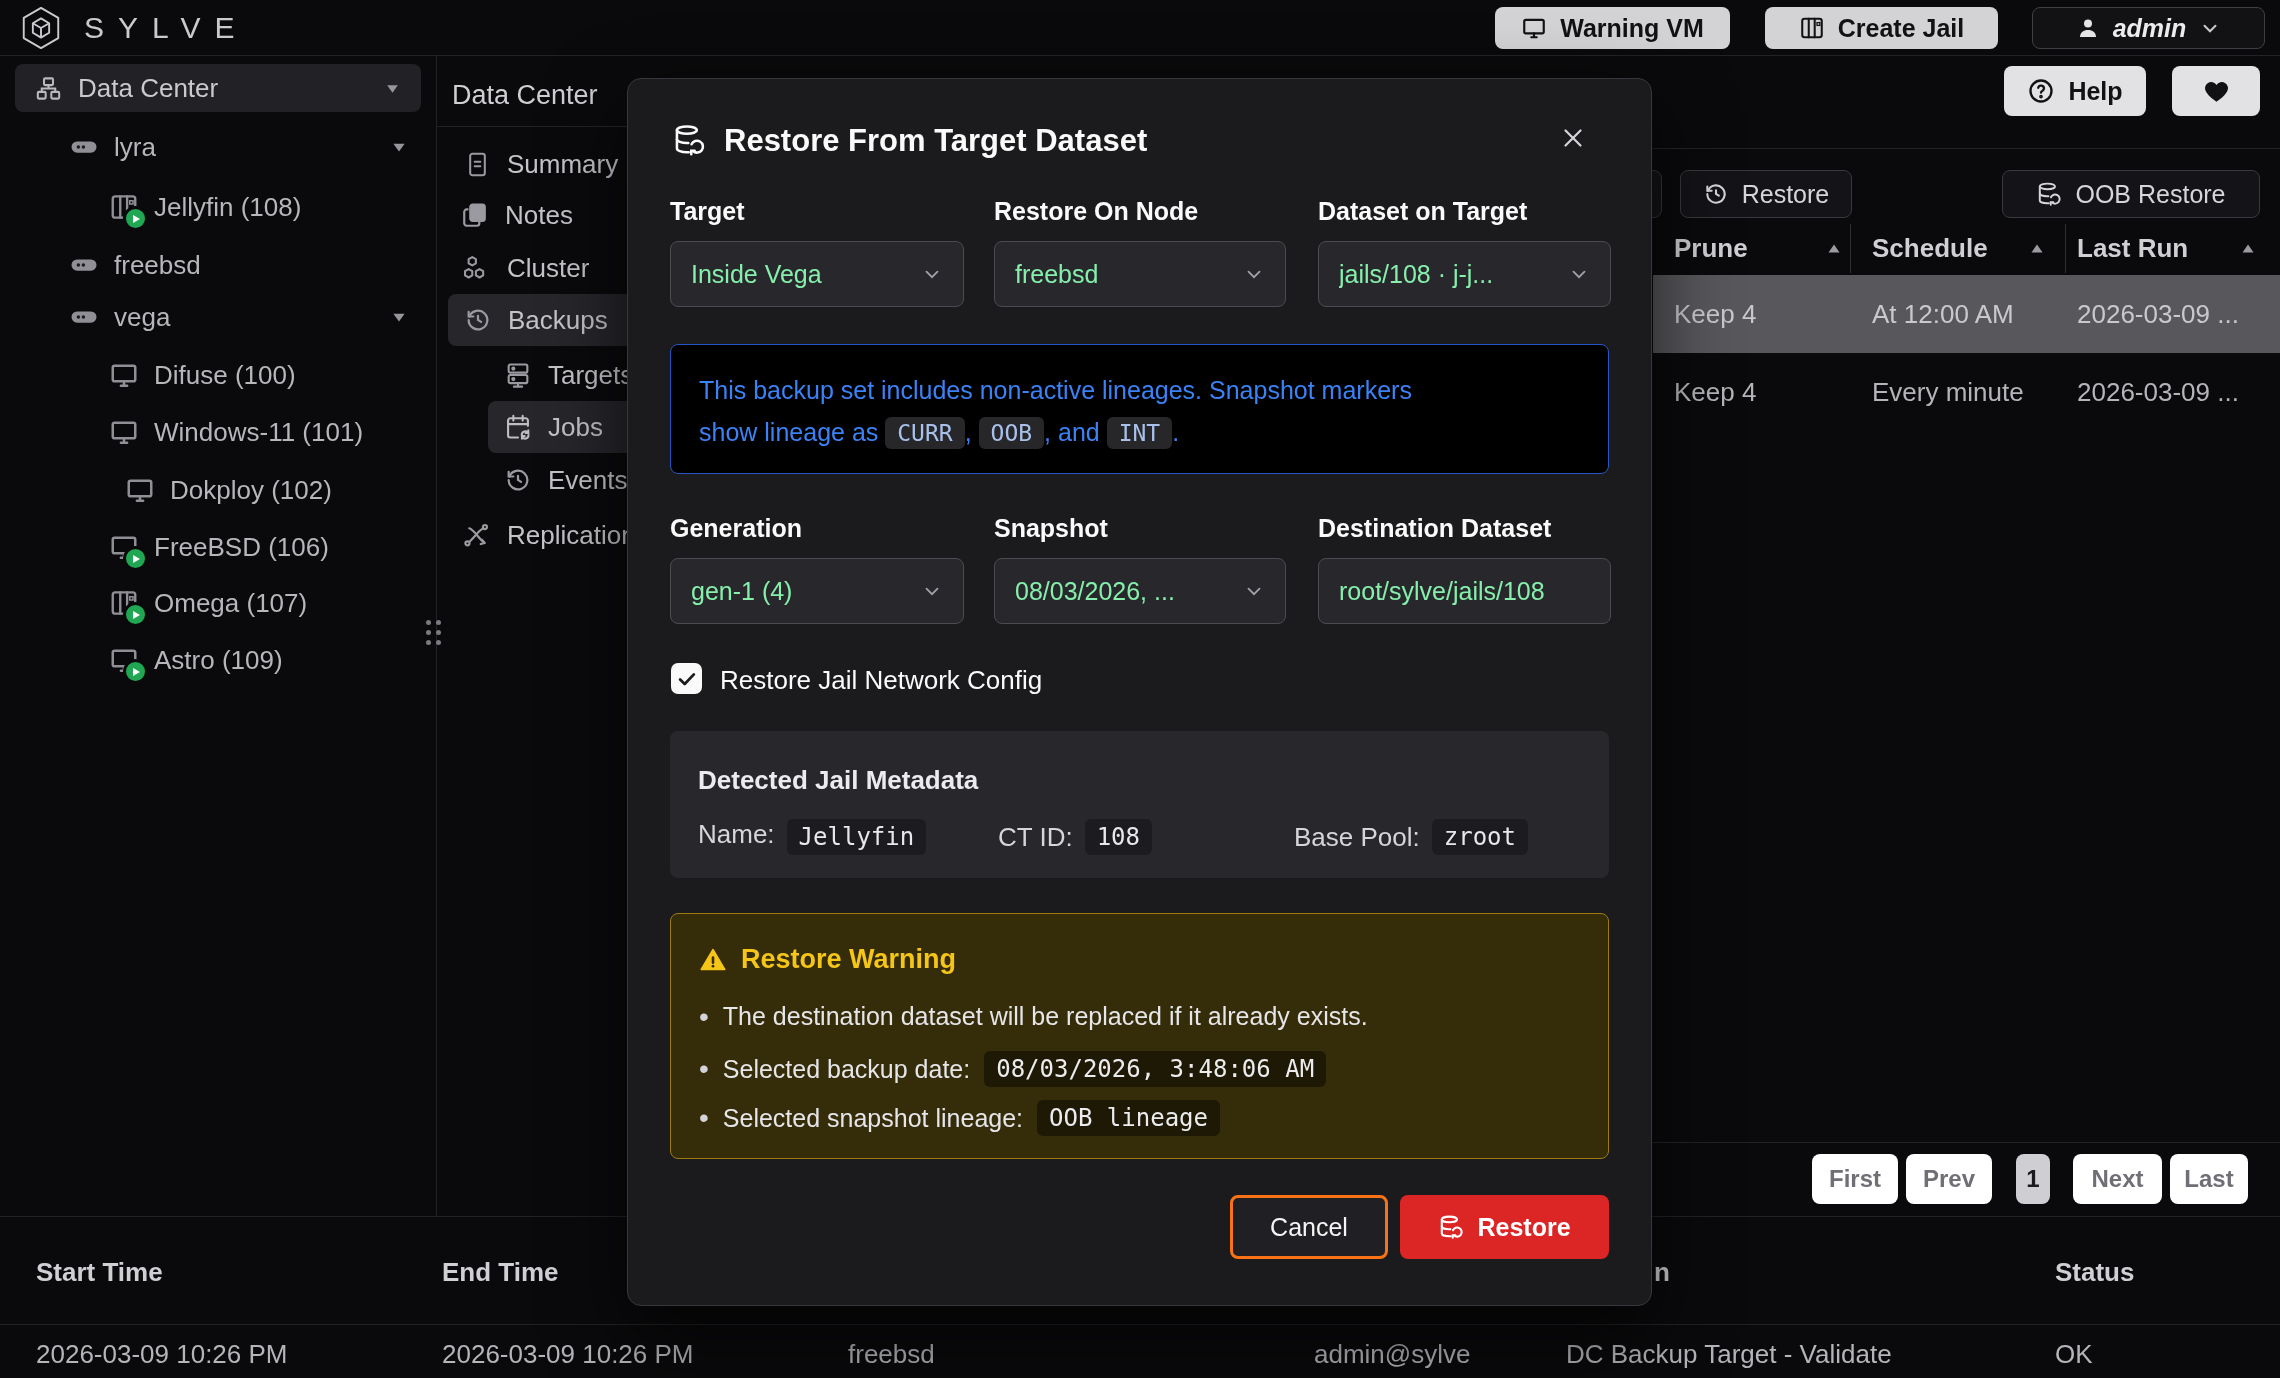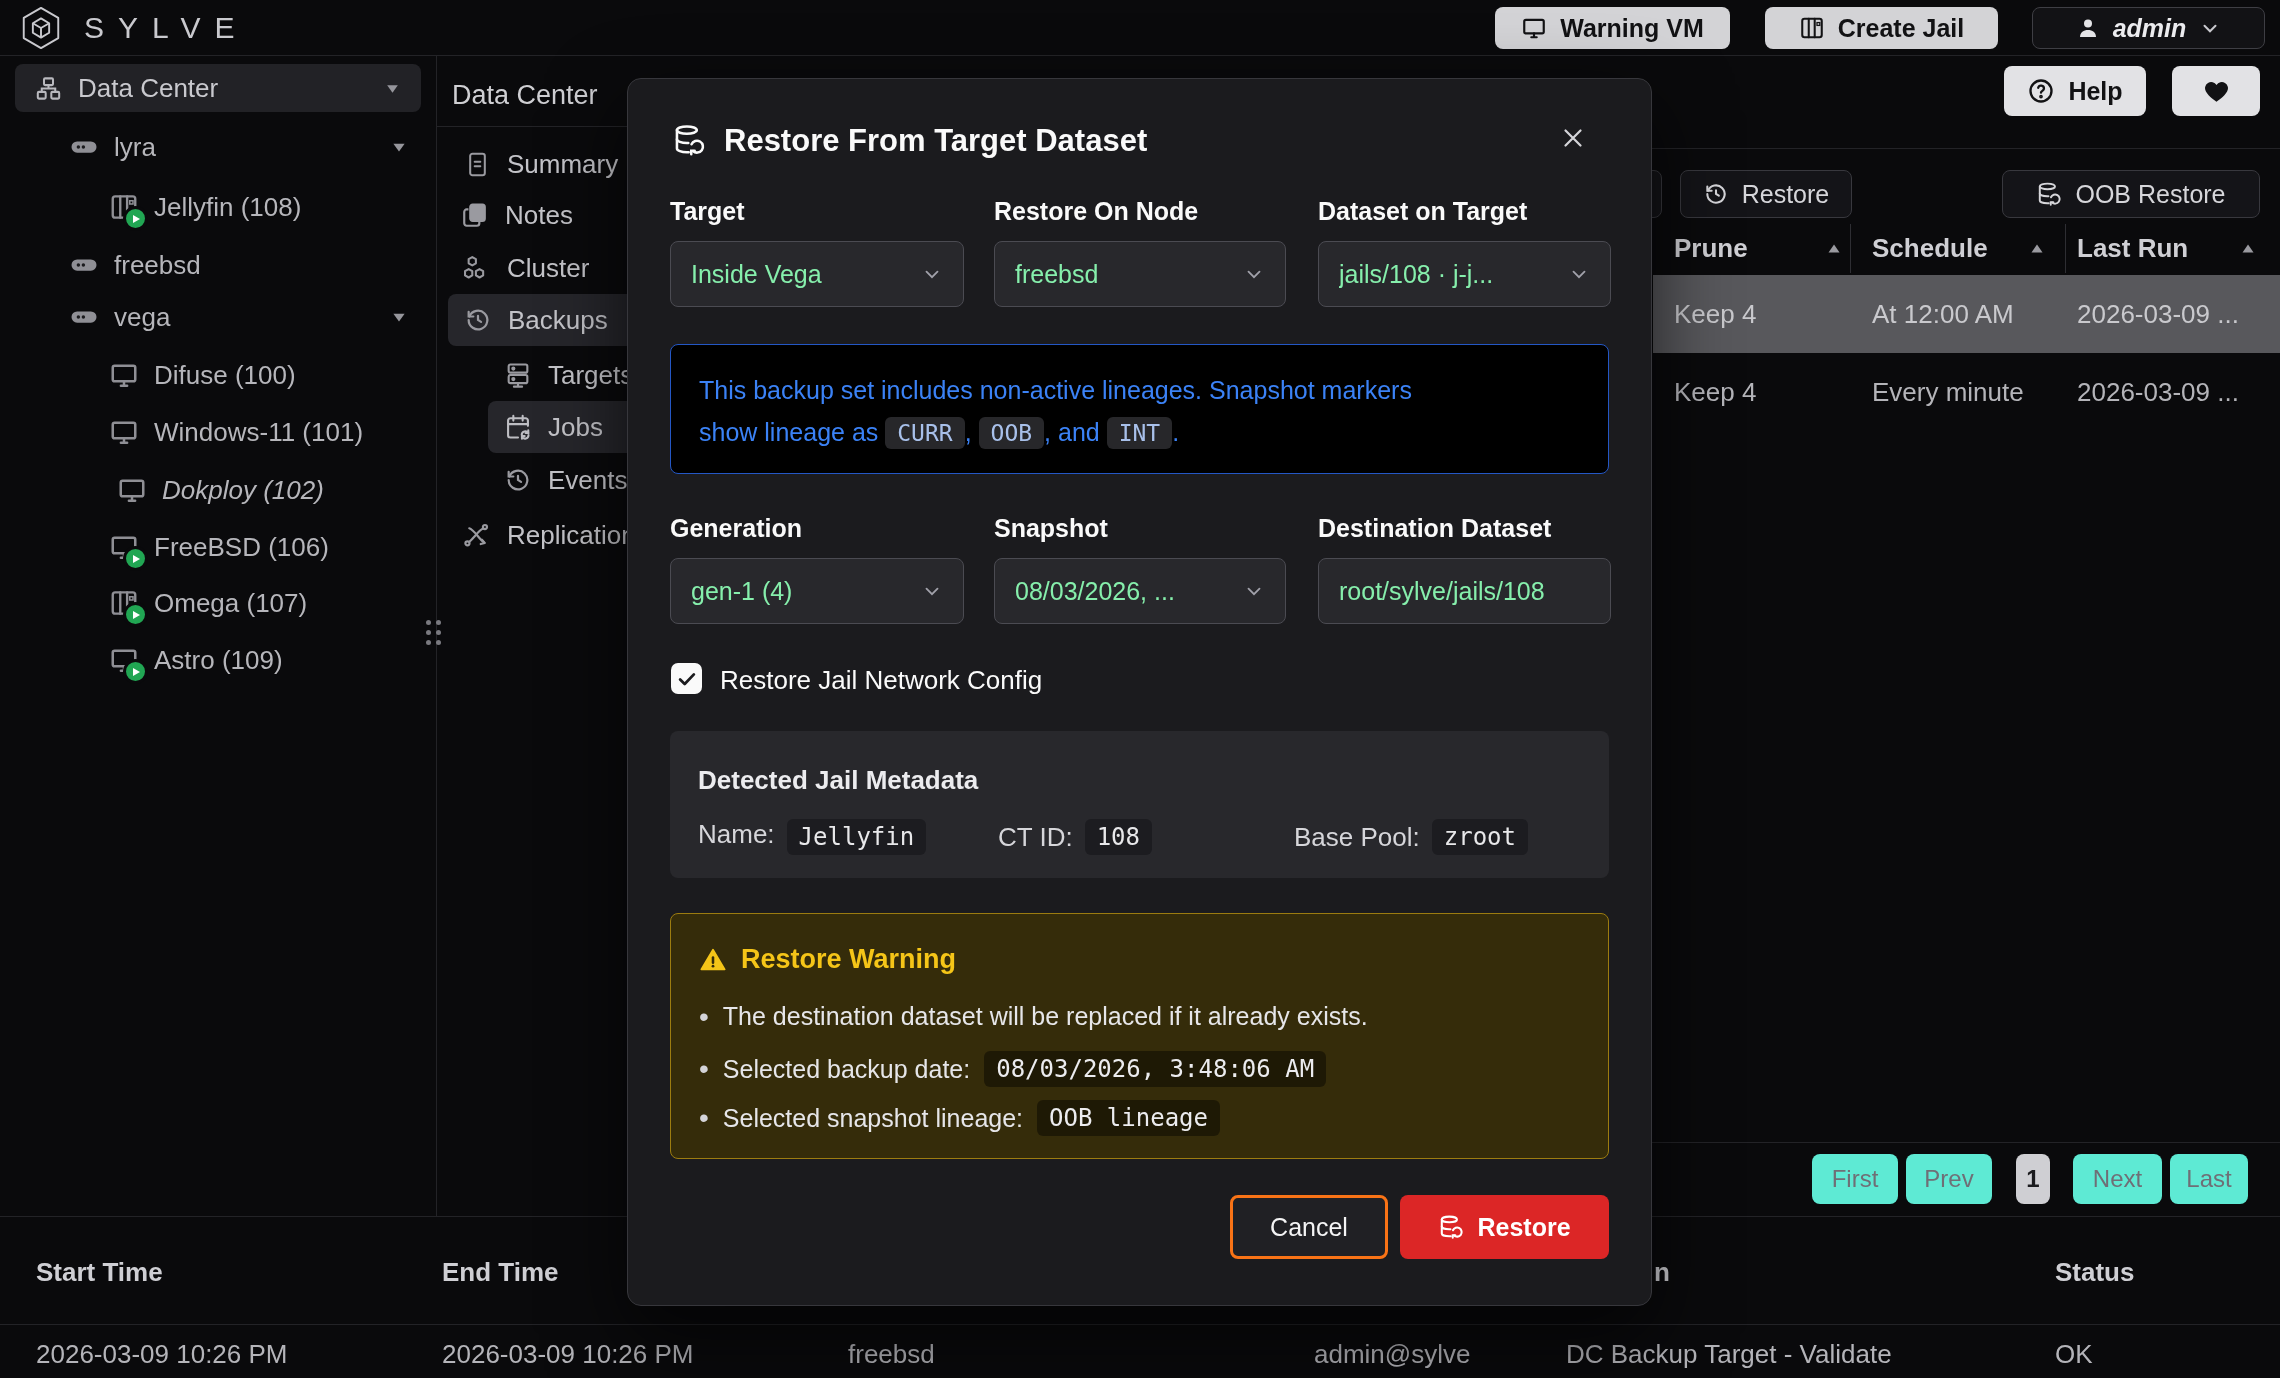--- a/index.html
+++ b/index.html
@@ -36,21 +36,21 @@
   .nav-title{font-size:27px;color:#cfcfd3;}
   .nav-item{position:absolute;display:flex;align-items:center;gap:16px;color:#c3c3c8;
             font-size:26px;height:52px;cursor:pointer;}
   .nav-active{position:absolute;background:#26262b;border-radius:8px;}
 
   
   .th{position:absolute;font-size:26px;font-weight:700;color:#cfcfd4;display:flex;align-items:center;height:53px;cursor:pointer;}
   .td{position:absolute;font-size:26px;color:#b4b4b9;display:flex;align-items:center;height:78px;}
   .rowsel{position:absolute;background:#58585c;}
   .pg{position:absolute;display:flex;align-items:center;justify-content:center;border-radius:8px;
-      background:#5eead4;color:#6f6f76;font-size:24px;font-weight:400;height:50px;cursor:pointer;}
+      background:#ffffff;color:#6f6f76;font-size:24px;font-weight:700;height:50px;cursor:pointer;}
   .pg-active{background:#cfcfd3;color:#1b1b1e;font-weight:700;}
 
   
   .modal{position:absolute;left:627px;top:78px;width:1023px;height:1226px;background:#1b1b1e;
          border:1px solid #37373c;border-radius:14px;box-shadow:0 30px 80px rgba(0,0,0,.65);z-index:50;}
   .m-label{position:absolute;font-size:25px;font-weight:600;color:#fafafa;}
   .sel{position:absolute;display:flex;align-items:center;justify-content:space-between;
        background:#28282c;border:1px solid #4b4b52;border-radius:8px;color:#86efac;
        font-size:25px;padding:0 20px;box-sizing:border-box;height:66px;cursor:pointer;}
   .sel .val{white-space:nowrap;overflow:hidden;text-overflow:ellipsis;}
@@ -215,21 +215,21 @@
   <div class="tree-row" style="left:108px;top:408px;">
     <span class="tree-icon icon">
       <svg width="30" height="30" viewBox="0 0 24 24" fill="none" stroke="#8f8f95" stroke-width="2" stroke-linecap="round">
           <rect x="3" y="4.5" width="18" height="12.5" rx="1.5"></rect>
           <path d="M9.5 20.5h5M12 17v3.5"></path>
         </svg>
     </span>
     <span>Windows-11 (101)</span>
   </div>
 
-  <div class="tree-row" style="left:116px;top:466px;font-style:italic;">
+  <div class="tree-row" style="left:124px;top:466px;">
     <span class="tree-icon icon">
       <svg width="30" height="30" viewBox="0 0 24 24" fill="none" stroke="#8f8f95" stroke-width="2" stroke-linecap="round">
           <rect x="3" y="4.5" width="18" height="12.5" rx="1.5"></rect>
           <path d="M9.5 20.5h5M12 17v3.5"></path>
         </svg>
     </span>
     <span>Dokploy (102)</span>
   </div>
 
   <div class="tree-row" style="left:108px;top:523px;">

